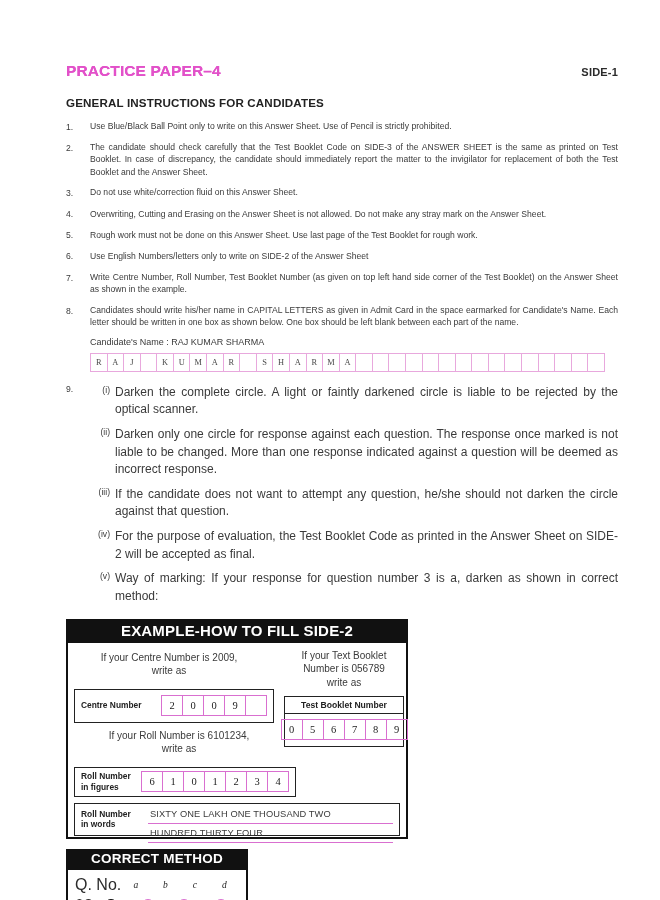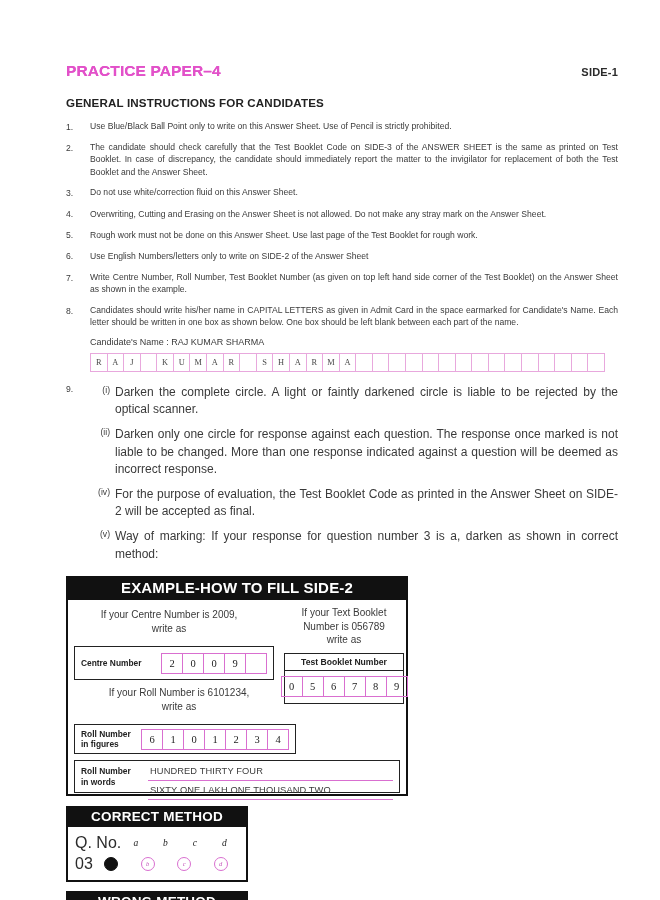--- a/index.html
+++ b/index.html
@@ -207,20 +207,24 @@
     <div class="body">
       <div class="sub">
         <div class="rn">(i)</div>
         <div class="txt">Darken the complete circle. A light or faintly darkened circle is liable to be rejected by the optical scanner.</div>
       </div>
       <div class="sub">
         <div class="rn">(ii)</div>
         <div class="txt">Darken only one circle for response against each question. The response once marked is not liable to be changed. More than one response indicated against a question will be deemed as incorrect response.</div>
       </div>
       <div class="sub">
+        <div class="rn">(iii)</div>
+        <div class="txt">If the candidate does not want to attempt any question, he/she should not darken the circle against that question.</div>
+      </div>
+      <div class="sub">
         <div class="rn">(iv)</div>
         <div class="txt">For the purpose of evaluation, the Test Booklet Code as printed in the Answer Sheet on SIDE-2 will be accepted as final.</div>
       </div>
       <div class="sub">
         <div class="rn">(v)</div>
         <div class="txt">Way of marking: If your response for question number 3 is a, darken as shown in correct method:</div>
       </div>
     </div>
   </div>
 
@@ -266,22 +270,22 @@
               <div class="d">4</div>
             </div>
         </div>
 
         <div class="words-box" style="position:absolute;left:6px;top:160px;width:326px;height:33px;">
           <div class="fieldlbl" style="width:62px;flex:0 0 62px;">
             <span>Roll Number</span><br>
             <span>in words</span>
           </div>
           <div class="words-lines">
+            <div class="wline">SIXTY ONE LAKH ONE THOUSAND TWO</div>
             <div class="wline">HUNDRED THIRTY FOUR</div>
-            <div class="wline">SIXTY ONE LAKH ONE THOUSAND TWO</div>
           </div>
         </div>
 
         <div style="position:absolute;left:214px;top:6px;width:124px;">
           <div class="cap">If your Text Booklet</div>
           <div class="cap">Number is 056789</div>
           <div class="cap">write as</div>
         </div>
 
         <div class="tb-wrap" style="position:absolute;left:216px;top:53px;width:120px;">

